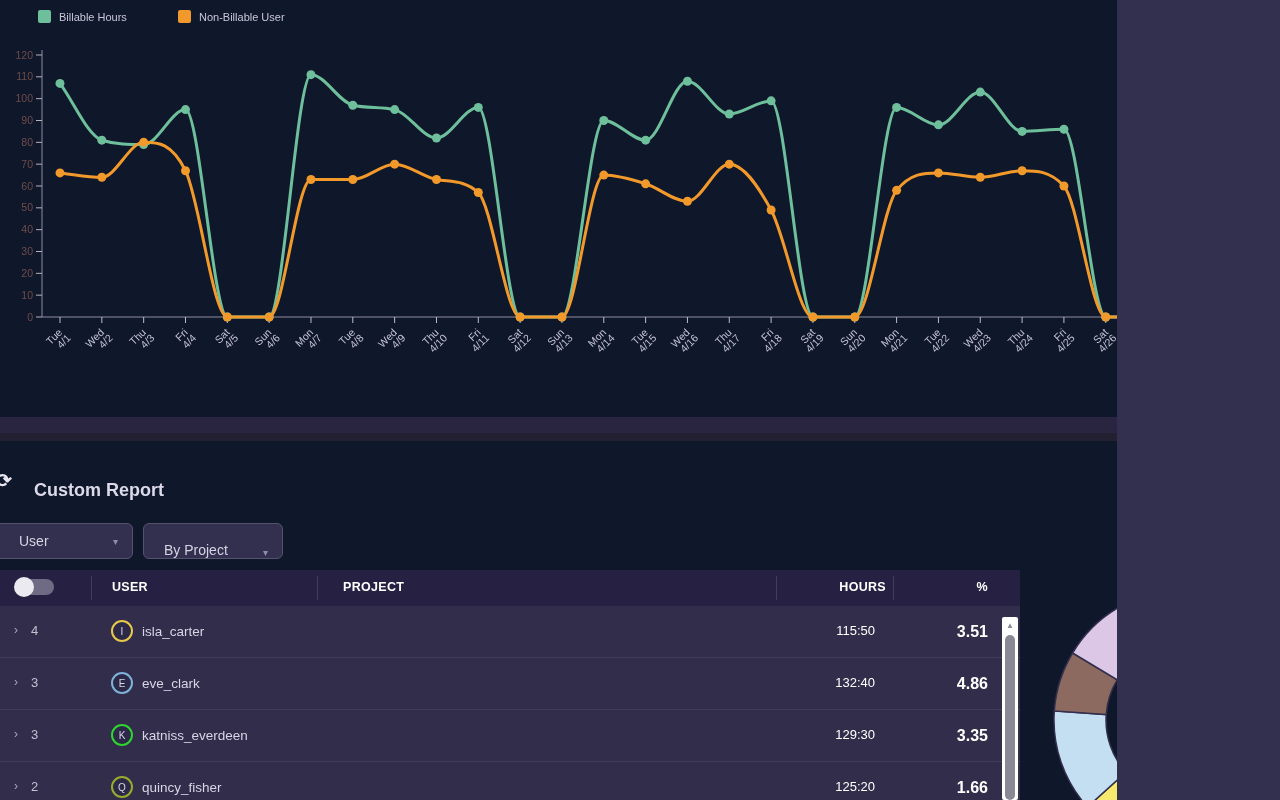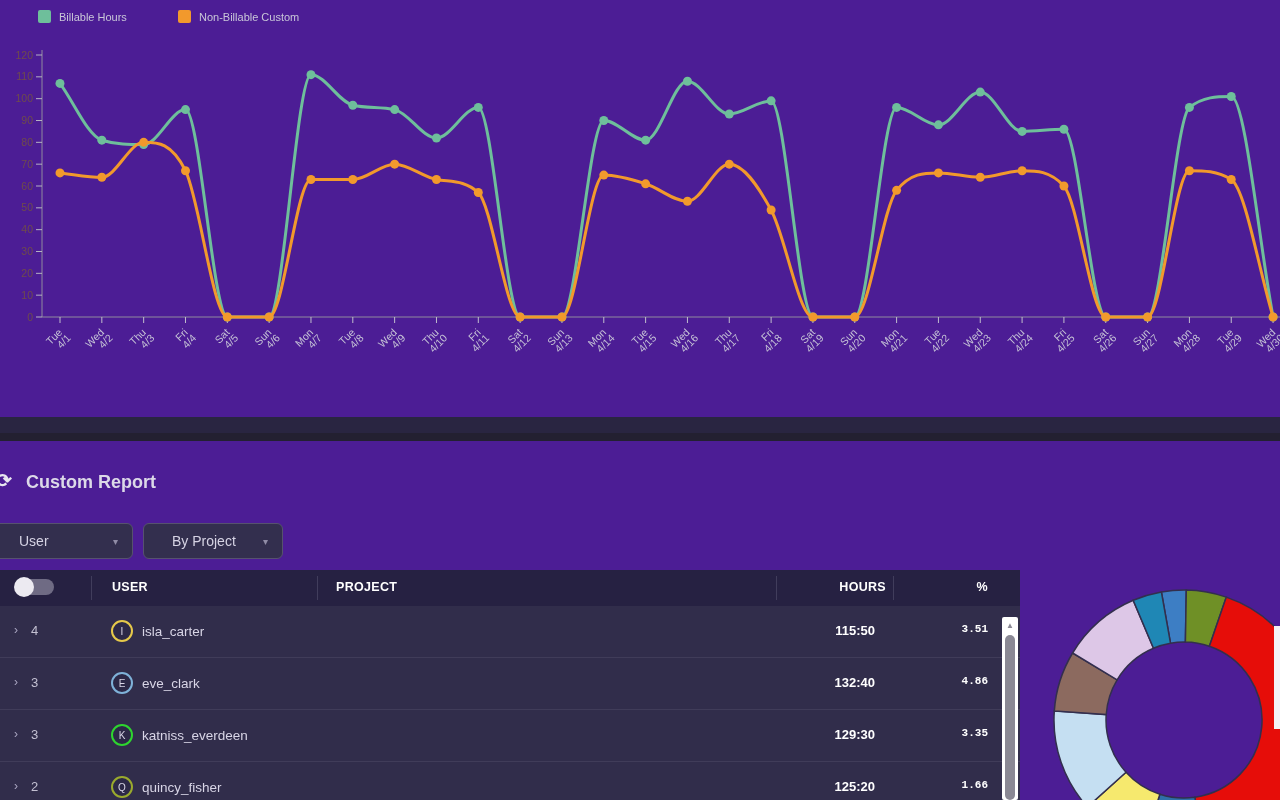--- a/index.html
+++ b/index.html
@@ -1,16 +1,16 @@
 <!DOCTYPE html>
 <html><head>
 <meta charset="utf-8">
 <style>
   html,body{margin:0;padding:0;background:#332f4e;}
-  .app{position:relative;width:1280px;height:800px;overflow:hidden;background:#4c1d95;
+  .app{position:relative;width:1117px;height:800px;overflow:hidden;background:#0f172a;
        font-family:"Liberation Sans",sans-serif;color:#d6d3e4;}
 
   
   .legend-item{position:absolute;top:10px;display:flex;align-items:center;gap:8px;}
   .legend-swatch{width:13px;height:13px;border-radius:2px;display:inline-block;}
   .legend-label{font-size:11px;color:#c9c6d8;}
 
   
   #line-chart{position:absolute;left:0;top:0;}
 
@@ -19,42 +19,42 @@
   .band2{position:absolute;left:0;top:433px;width:1280px;height:8px;background:#232031;}
 
   
   .report-title-icon{position:absolute;left:-4px;top:469px;font-size:19px;font-weight:bold;color:#e8e6f0;}
   .report-title{position:absolute;left:22px;top:468px;font-size:18px;font-weight:bold;color:#dcd9e8;}
 
   
   .dropdown{position:absolute;top:523px;height:36px;border:1px solid #56526e;border-radius:6px;
             display:flex;align-items:center;box-sizing:border-box;background:#332f4e;cursor:pointer;}
   .dd-user{left:-40px;width:173px;padding-left:58px;}
-  .dd-project{left:143px;width:140px;padding-left:28px;}
+  .dd-project{left:143px;width:140px;padding-left:20px;align-items:flex-end;}
   .dd-value{font-size:14px;color:#d6d3e4;}
   .dd-caret{position:absolute;right:14px;font-size:10px;color:#908ca6;}
 
   
   .tbl-header{position:absolute;left:0;top:570px;width:1020px;height:36px;background:#262142;}
   .tbl-header .col-divider{position:absolute;top:6px;height:24px;width:1px;background:#413d5c;}
   .hdr-label{position:absolute;top:10px;font-size:12.5px;font-weight:bold;color:#ffffff;letter-spacing:.3px;}
   .toggle{position:absolute;left:16px;top:579px;width:38px;height:16px;border-radius:8px;background:#6f6b84;cursor:pointer;}
   .toggle-knob{position:absolute;left:-2px;top:-2px;width:20px;height:20px;border-radius:50%;background:#eceaf1;}
 
   #rows{position:absolute;left:0;top:606px;width:1020px;}
   .row{position:relative;width:1020px;height:52px;background:#312d4b;border-bottom:1px solid #403c59;box-sizing:border-box;}
   .row .chevron{position:absolute;left:14px;top:17px;font-size:12px;color:#a9a5c0;cursor:pointer;}
   .row .count{position:absolute;left:31px;top:17px;font-size:13px;color:#c3c0d2;}
   .row .avatar{position:absolute;left:111px;top:14px;width:22px;height:22px;border-radius:50%;
                box-sizing:border-box;border:2px solid #888;display:flex;align-items:center;justify-content:center;
                background:#2c2847;}
   .row .avatar span{font-size:10px;color:#d8d5e6;}
   .row .name{position:absolute;left:142px;top:18px;font-size:13.5px;color:#d8d5e6;}
-  .row .hours{position:absolute;right:145px;top:17px;font-size:13px;font-weight:bold;color:#ffffff;}
-  .row .pct{position:absolute;right:32px;top:17px;font-size:11px;font-weight:bold;color:#ffffff;font-family:Liberation Mono, monospace;}
+  .row .hours{position:absolute;right:145px;top:17px;font-size:13px;font-weight:normal;color:#ffffff;}
+  .row .pct{position:absolute;right:32px;top:17px;font-size:16px;font-weight:bold;color:#ffffff;}
 
   
   .scroll-track{position:absolute;left:1002px;top:617px;width:16px;height:183px;background:#ffffff;border-radius:2px;}
   .scroll-up{position:absolute;left:1002px;top:621px;width:16px;text-align:center;font-size:8px;color:#8a8894;cursor:pointer;}
   .scroll-thumb{position:absolute;left:1005px;top:635px;width:10px;height:165px;background:#8a8894;border-radius:5px;cursor:pointer;}
 
   
   #donut{position:absolute;left:1020px;top:580px;}
   .edge-strip{position:absolute;left:1274px;top:626px;width:6px;height:103px;background:#f4f3f6;z-index:5;}
 </style>
@@ -62,21 +62,21 @@
 <body>
 
 <div class="app">
 
   <div class="legend-item" style="left:38px">
     <span class="legend-swatch" id="sw-billable" style="background: rgb(110, 191, 155);"></span>
     <span class="legend-label">Billable Hours</span>
   </div>
   <div class="legend-item" style="left:178px">
     <span class="legend-swatch" id="sw-nonbillable" style="background: rgb(242, 153, 44);"></span>
-    <span class="legend-label">Non-Billable Custom</span>
+    <span class="legend-label">Non-Billable User</span>
   </div>
 
   <svg id="line-chart" width="1280" height="400">
       <line x1="42" y1="50" x2="42" y2="317" stroke="#8f8b9e" stroke-width="1"></line>
       <line x1="42" y1="317" x2="1280" y2="317" stroke="#8f8b9e" stroke-width="1"></line>
       <line x1="36" y1="317" x2="42" y2="317" stroke="#b5b2c2" stroke-width="1"></line>
       <text x="33" y="320.5" text-anchor="end" fill="#6f4c4c" font-size="10.5px" font-family="Liberation Sans, sans-serif">0</text>
       <line x1="36" y1="295.1666666666667" x2="42" y2="295.1666666666667" stroke="#b5b2c2" stroke-width="1"></line>
       <text x="33" y="298.6666666666667" text-anchor="end" fill="#6f4c4c" font-size="10.5px" font-family="Liberation Sans, sans-serif">10</text>
       <line x1="36" y1="273.3333333333333" x2="42" y2="273.3333333333333" stroke="#b5b2c2" stroke-width="1"></line>
@@ -222,38 +222,38 @@
       <circle cx="1147.58" cy="317" r="4.5" fill="#f2992c"></circle>
       <circle cx="1189.4099999999999" cy="170.71666666666667" r="4.5" fill="#f2992c"></circle>
       <circle cx="1231.24" cy="179.45000000000002" r="4.5" fill="#f2992c"></circle>
       <circle cx="1273.07" cy="317" r="4.5" fill="#f2992c"></circle>
     </svg>
 
   <div class="band1"></div>
   <div class="band2"></div>
 
   <span class="report-title-icon">⟳</span>
-  <h2 class="report-title" style="margin:4px">Custom Report</h2>
+  <h2 class="report-title" style="margin:12px">Custom Report</h2>
 
   <div class="dropdown dd-user">
     <span class="dd-value">User</span>
     <span class="dd-caret">▾</span>
   </div>
   <div class="dropdown dd-project">
     <span class="dd-value">By Project</span>
     <span class="dd-caret">▾</span>
   </div>
 
   <div class="tbl-header">
     <div class="col-divider" style="left:91px"></div>
     <div class="col-divider" style="left:317px"></div>
     <div class="col-divider" style="left:776px"></div>
     <div class="col-divider" style="left:893px"></div>
     <span class="hdr-label" style="left:112px">USER</span>
-    <span class="hdr-label" style="left:336px">PROJECT</span>
+    <span class="hdr-label" style="left:343px">PROJECT</span>
     <span class="hdr-label" style="right:134px">HOURS</span>
     <span class="hdr-label" style="right:32px">%</span>
   </div>
   <div class="toggle">
     <div class="toggle-knob"></div>
   </div>
 
   <div id="rows">
       <div class="row">
         <span class="chevron">›</span>

